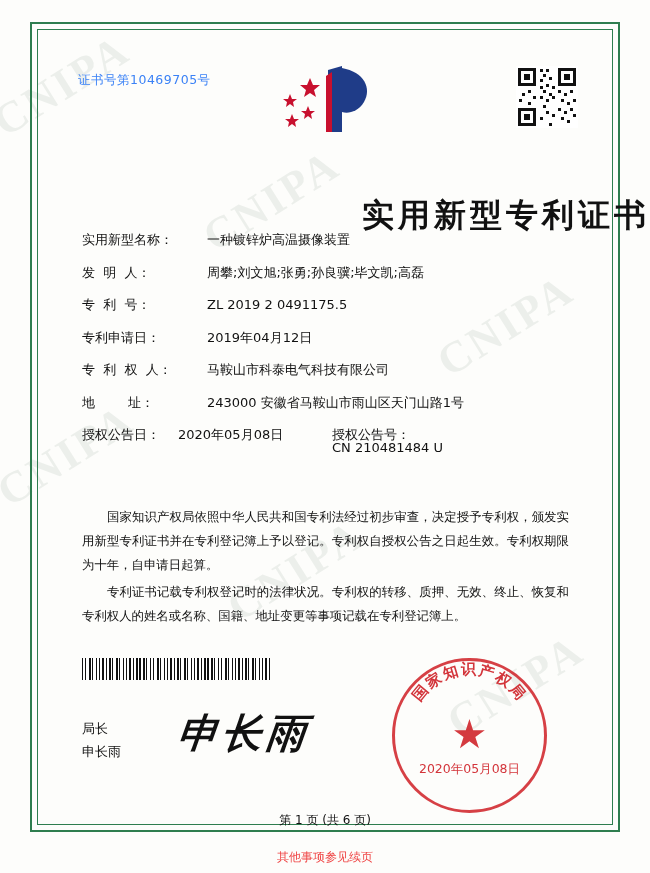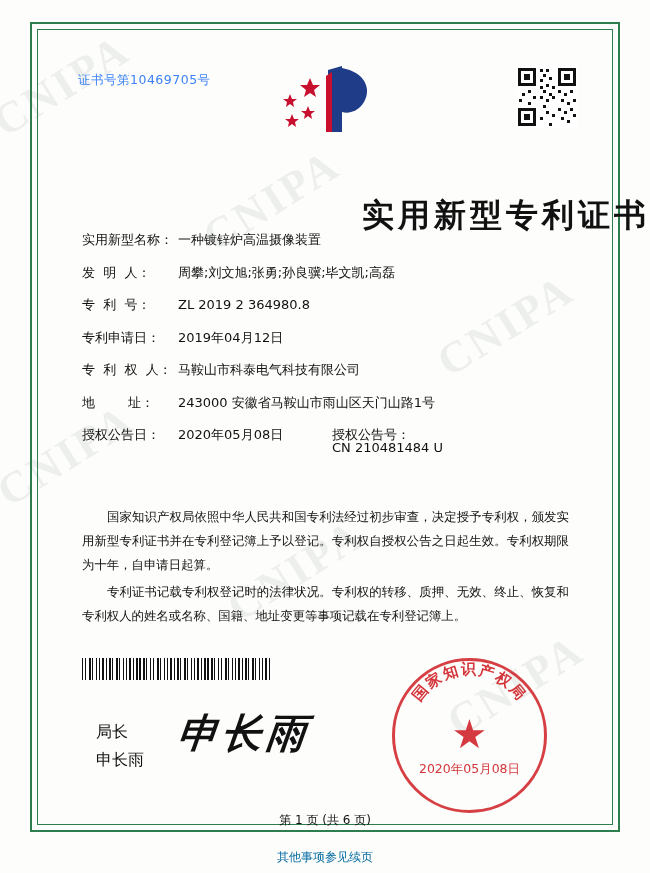--- a/index.html
+++ b/index.html
@@ -98,20 +98,21 @@
     left: 82px; top: 233px;
     width: 500px;
     font-size: 13px;
     line-height: 1;
   }
   .row {
     display: flex;
     align-items: baseline;
     margin-bottom: 19.5px;
     font-size: 13px;
+    gap: 29px;
   }
   .row .label {
     width: 96px;
     flex: none;
     letter-spacing: 0px;
     white-space: pre;
   }
   .row .value {
     flex: 1;
     white-space: nowrap;
@@ -155,22 +156,22 @@
       #111 0px, #111 1.4px, #fff 1.4px, #fff 3px,
       #111 3px, #111 4.2px, #fff 4.2px, #fff 6.5px,
       #111 6.5px, #111 8.6px, #fff 8.6px, #fff 10px,
       #111 10px, #111 11px, #fff 11px, #fff 13.6px
     );
   }
 
   
   .sig-label {
     position: absolute;
-    left: 96px; top: 718px;
-    font-size: 16px;
+    left: 82px; top: 718px;
+    font-size: 13px;
     line-height: 1.75;
   }
   .sig-script {
     position: absolute;
     left: 178px; top: 706px;
     font-family: "Liberation Serif", "DejaVu Serif", serif;
     font-size: 40px;
     font-style: italic;
     font-weight: bold;
     letter-spacing: 4px;
@@ -231,21 +232,21 @@
     left: 0; right: 0; top: 812px;
     text-align: center;
     font-size: 12px;
     color: #111;
   }
   .footer-note {
     position: absolute;
     left: 0; right: 0; top: 849px;
     text-align: center;
     font-size: 12px;
-    color: #0369a1;
+    color: #ef4444;
   }
 </style>
 </head>
 <body>
 
 <div class="page">
 
   <div class="watermark wm1">CNIPA</div>
   <div class="watermark wm2">CNIPA</div>
   <div class="watermark wm3">CNIPA</div>
@@ -328,21 +329,21 @@
     <div class="row">
       <span class="label">实用新型名称：</span>
       <span class="value">一种镀锌炉高温摄像装置</span>
     </div>
     <div class="row">
       <span class="label">发  明  人：</span>
       <span class="value">周攀;刘文旭;张勇;孙良骥;毕文凯;高磊</span>
     </div>
     <div class="row">
       <span class="label">专  利  号：</span>
-      <span class="value">ZL 2019 2 364980.8</span>
+      <span class="value">ZL 2019 2 0491175.5</span>
     </div>
     <div class="row">
       <span class="label">专利申请日：</span>
       <span class="value">2019年04月12日</span>
     </div>
     <div class="row">
       <span class="label">专  利  权  人：</span>
       <span class="value">马鞍山市科泰电气科技有限公司</span>
     </div>
     <div class="row">

